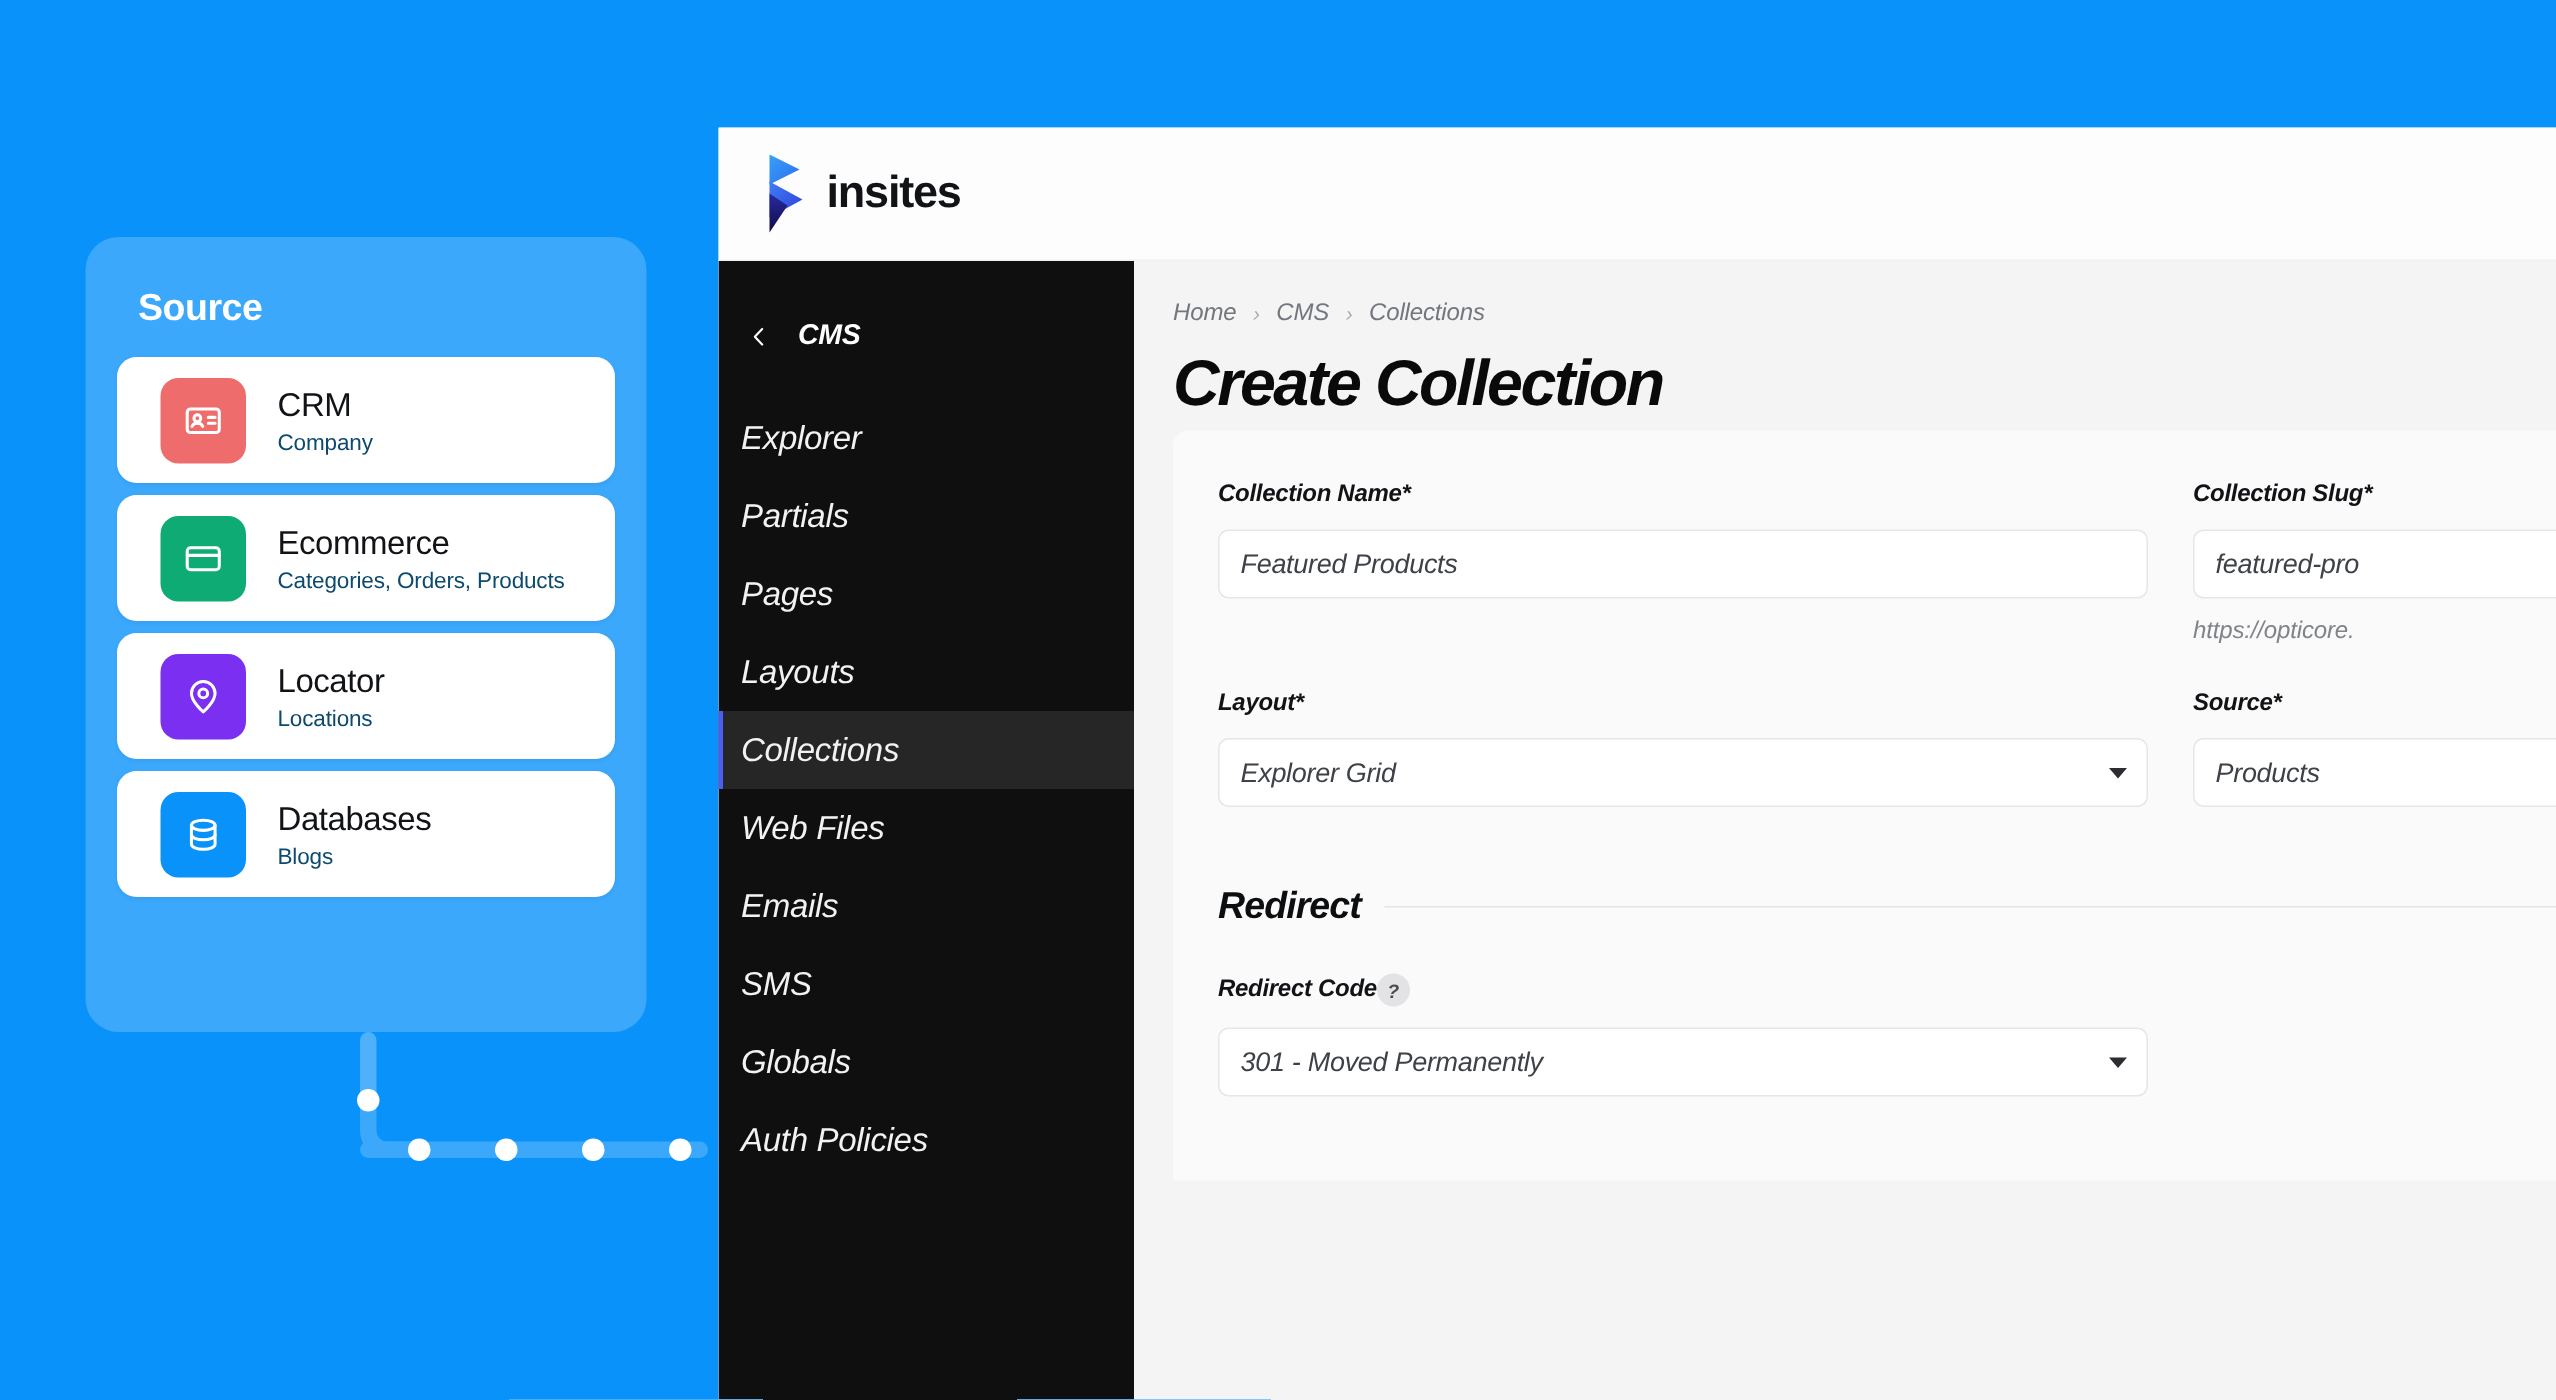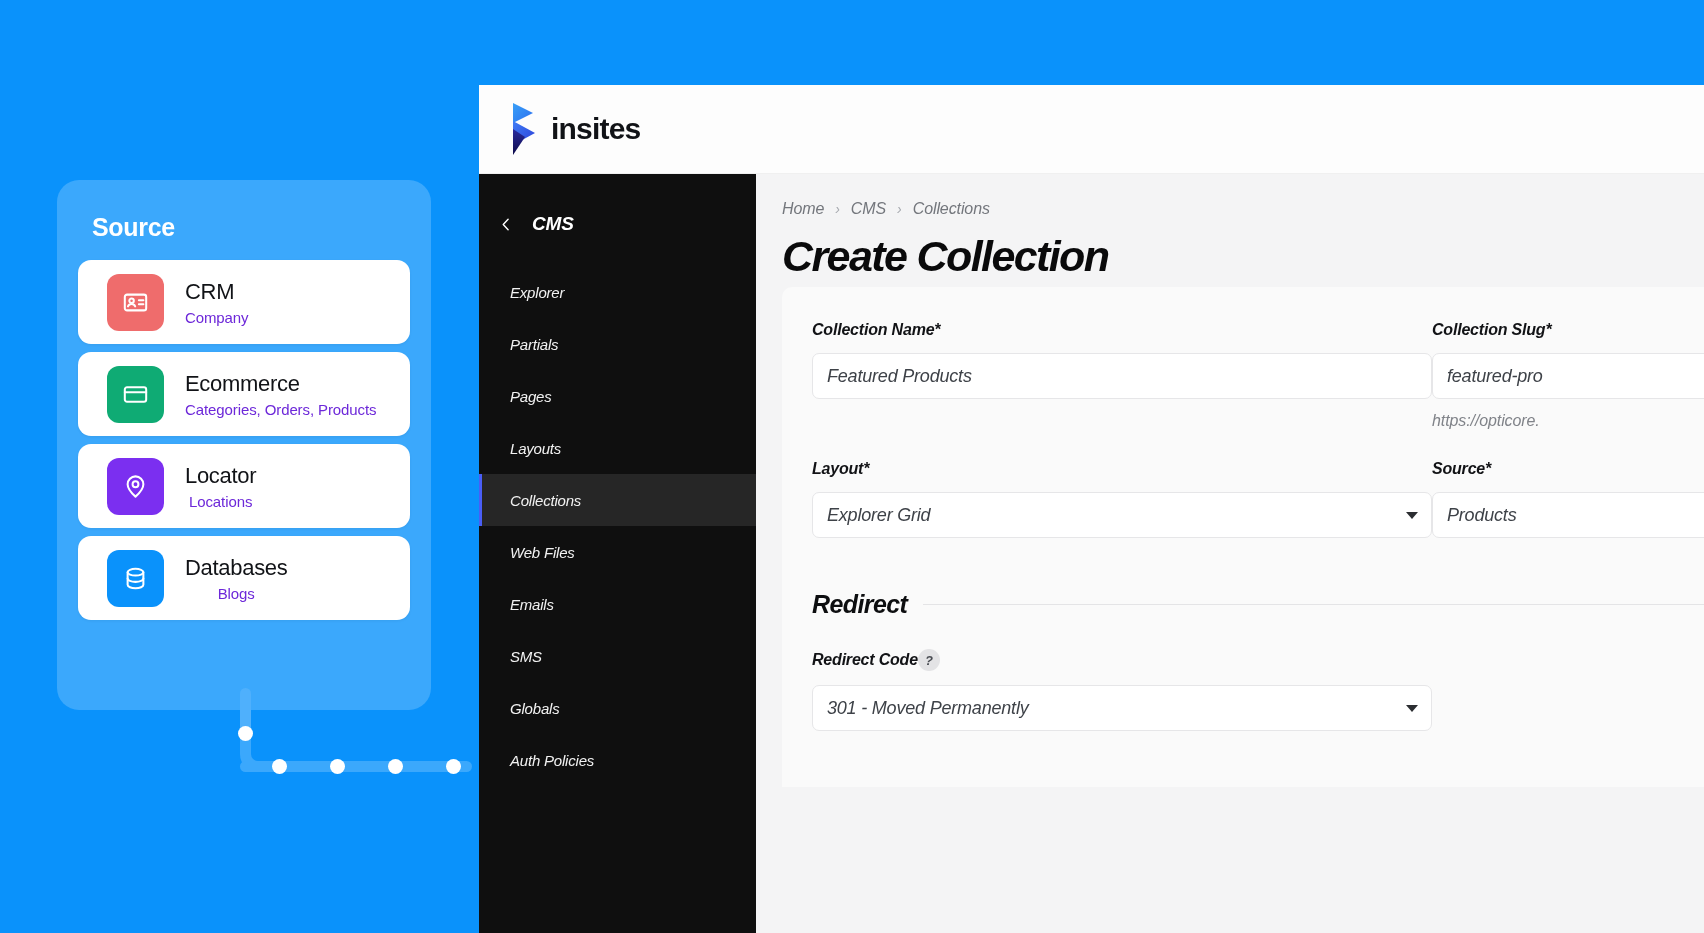--- a/index.html
+++ b/index.html
@@ -5,21 +5,21 @@
   * { box-sizing: border-box; margin: 0; padding: 0; }
   html, body {
     width: 1704px; height: 933px; overflow: hidden;
     font-family: "Liberation Sans", sans-serif;
     background: #0a92fb;
   }
   .stage { position: relative; width: 1704px; height: 933px; overflow: hidden; }
 
   
   .source-panel {
-    position: absolute; left: 57px; top: 180px;
+    position: absolute; left: 57px; top: 158px;
     width: 374px; height: 530px;
     background: #3ba8fc;
     border-radius: 22px;
     padding: 24px 21px 0 21px;
   }
   .source-title {
     font-size: 25px; font-weight: 700; color: #ffffff;
     letter-spacing: -0.3px; margin: 9px 0 18px 14px;
   }
   .src-card {
@@ -33,21 +33,21 @@
     display: flex; align-items: center; justify-content: center;
     flex: 0 0 auto; margin-right: 21px;
   }
   .src-icon svg { width: 27px; height: 27px; display: block; }
   .src-text { display: flex; flex-direction: column; justify-content: center; }
   .src-name {
     font-size: 22px; font-weight: 400; color: #111317;
     letter-spacing: -0.3px; line-height: 1.25;
   }
   .src-sub {
-    font-size: 15px; color: #6d28d9; margin-top: 4px; letter-spacing: -0.1px; text-align: center;
+    font-size: 15px; color: #0c4a6e; margin-top: 4px; letter-spacing: -0.1px;
   }
 
   
   .conn-vline {
     position: absolute; left: 240px; top: 688px;
     width: 11px; height: 50px; background: #4fb0fc; border-radius: 6px;
   }
   .conn-hline {
     position: absolute; left: 240px; top: 761px;
     width: 232px; height: 11px; background: #3ba8fc; border-radius: 6px;
@@ -89,21 +89,21 @@
   }
   .side-head {
     display: flex; align-items: center; gap: 20px;
     padding: 0 0 0 20px; height: 40px; color: #ffffff;
   }
   .side-back { width: 13px; height: 13px; display:block; }
   .side-title { font-size: 19px; font-weight: 700; letter-spacing: -0.2px; }
   .side-nav { margin-top: 22px; }
   .side-item {
     height: 52px; display: flex; align-items: center;
-    padding-left: 28px; color: #f2f2f2; font-size: 15px;
+    padding-left: 12px; color: #f2f2f2; font-size: 22px;
     letter-spacing: -0.2px; border-left: 3px solid transparent;
   }
   .side-item.active {
     background: #262626; border-left-color: #4a5ef5;
   }
 
   
   .main {
     flex: 1; background: #f4f4f5; padding: 26px 0 0 26px; overflow: hidden;
   }
@@ -124,21 +124,21 @@
     font-size: 18px; color: #5c6067; letter-spacing: -0.2px;
     padding: 0 28px 8px 28px; white-space: nowrap;
   }
   .tab.active { color: #131416; }
 
   .form-card {
     background: #fafafa; border-radius: 10px 0 0 0;
     margin-top: 6px; padding: 34px 0 0 30px;
     height: 500px; position: relative;
   }
-  .form-grid { display: flex; }
+  .form-grid { display: flex; gap: 30px; }
   .fcol { width: 620px; flex: 0 0 620px; }
   .flabel {
     font-size: 16px; font-weight: 700; color: #121316;
     letter-spacing: -0.2px; margin-bottom: 14px;
   }
   .finput {
     height: 46px; background: #ffffff; border: 1px solid #e6e6e8;
     border-radius: 7px; display: flex; align-items: center;
     padding: 0 14px; font-size: 18px; color: #3e4248; letter-spacing: -0.2px;
     position: relative;

